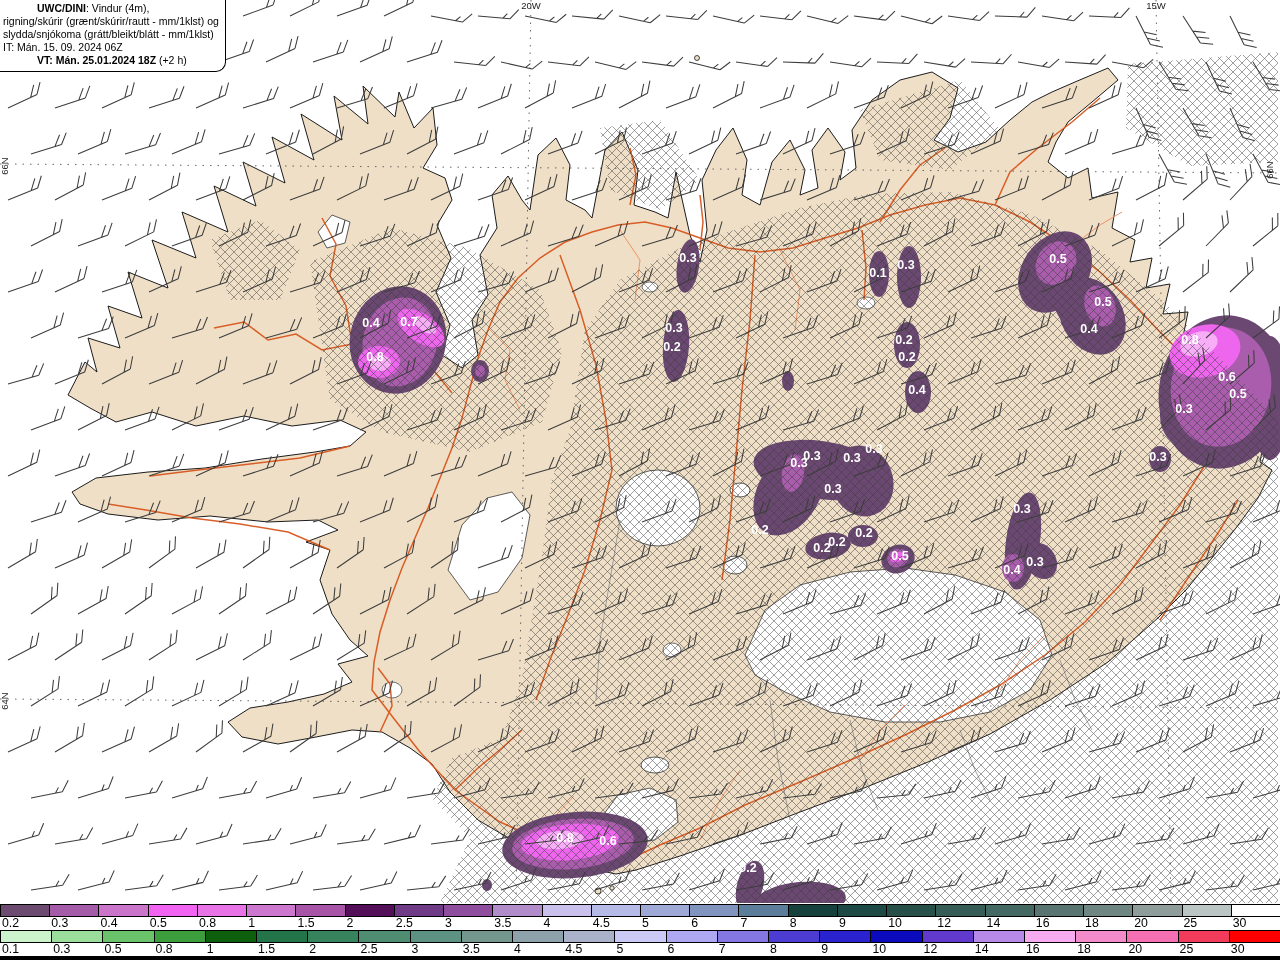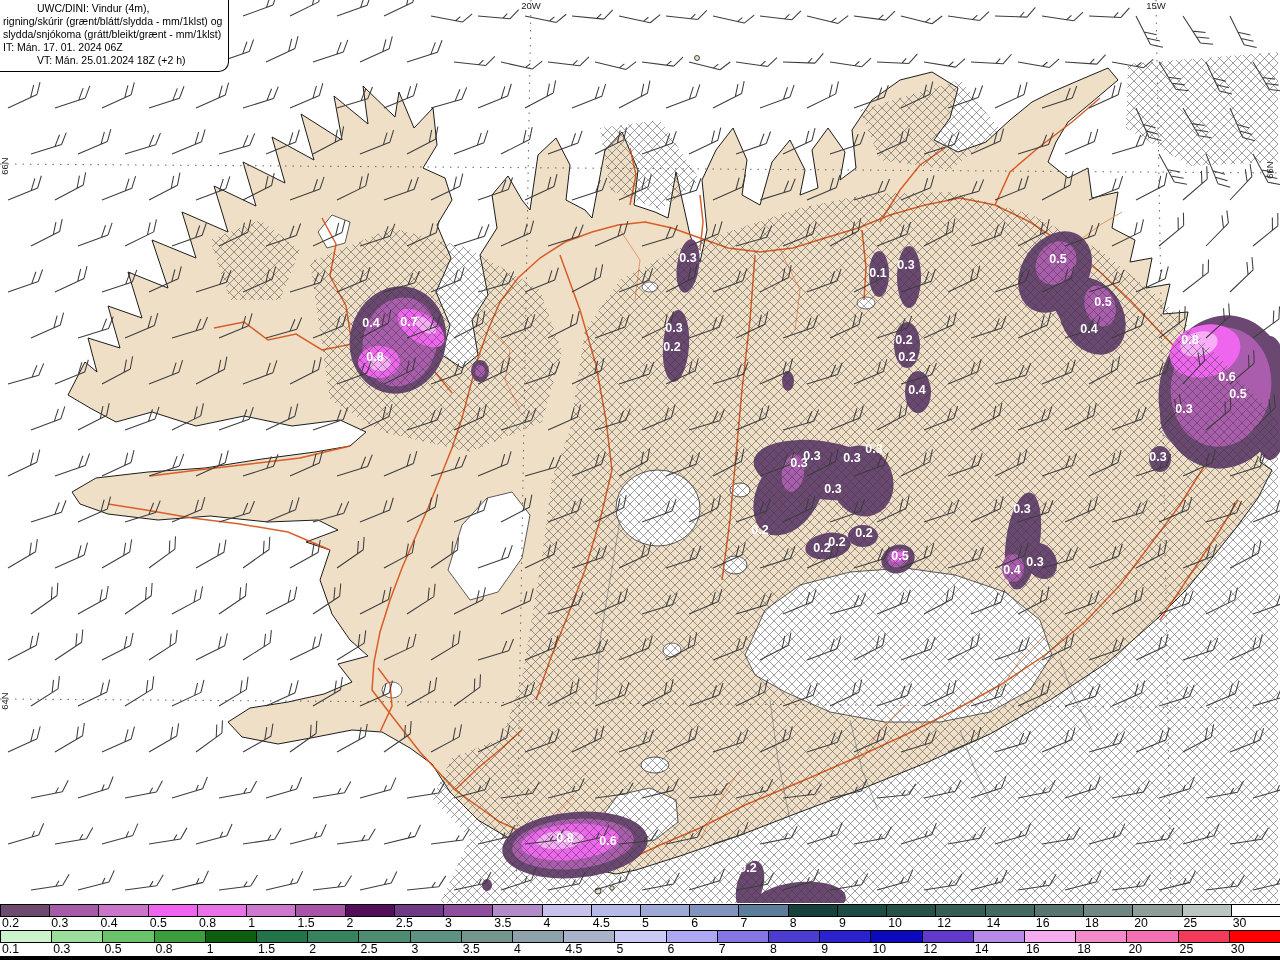--- a/index.html
+++ b/index.html
@@ -4,21 +4,21 @@
 <style>
   html,body{margin:0;padding:0;background:#ffffff;}
   .stage{position:relative;width:1280px;height:960px;overflow:hidden;
          font-family:"Liberation Sans",sans-serif;background:#fff;}
   #map-svg{position:absolute;left:0;top:0;}
   
   .legendbox{position:absolute;left:0;top:0;z-index:6;background:#fff;
     border-right:1.5px solid #000;border-bottom:1.5px solid #000;
     border-bottom-right-radius:10px;padding:2px 6px 4px 3px;width:fit-content;
     font-size:10.5px;line-height:13px;color:#000;white-space:nowrap;}
-  .legendbox b{font-weight:normal;padding-left:34px;}
+  .legendbox b{font-weight:bold;padding-left:34px;}
   
   .colorbars{position:absolute;left:0;top:903px;width:1280px;height:57px;
     background:#fff;z-index:5;overflow:hidden;}
   .bar{position:absolute;left:0;width:1280px;height:13px;
     border-top:1.5px solid #000;border-bottom:1.5px solid #000;box-sizing:border-box;}
   .bar .cell{position:absolute;top:0;bottom:0;border-left:1px solid #000;box-sizing:border-box;}
   .bar-labels{position:absolute;left:0;width:1280px;height:13px;}
   .bar-labels span{position:absolute;top:0;font-size:12.3px;color:#000;line-height:13px;}
   .bottomstrip{position:absolute;left:0;top:53px;width:1280px;height:4px;background:#000;}
   
@@ -784,23 +784,23 @@
         <text x="531" y="9" class="gratlabel">20W</text>
         <text x="1156" y="9" class="gratlabel">15W</text>
         <text x="8" y="166" class="gratlabel" transform="rotate(-90 8 166)">66N</text>
         <text x="8" y="701" class="gratlabel" transform="rotate(-90 8 701)">64N</text>
         <text x="1273" y="170" class="gratlabel" transform="rotate(-90 1273 170)">66N</text>
       </g>
 </svg>
 
 <div class="legendbox">
   <div><b>UWC/DINI</b><span>: Vindur (4m),</span></div>
-  <div>rigning/skúrir (grænt/blátt/slydda - mm/1klst) og</div>
-  <div>slydda/snjókoma (grátt/bleikt/grænt - mm/1klst)</div>
-  <div>IT: Mán. 17. 01. 2024 06Z</div>
+  <div>rigning/skúrir (grænt/skúrir/rautt - mm/1klst) og</div>
+  <div>slydda/snjókoma (grátt/bleikt/blátt - mm/1klst)</div>
+  <div>IT: Mán. 15. 09. 2024 06Z</div>
   <div><b>VT: Mán. 25.01.2024 18Z</b><span> (+2 h)</span></div>
 </div>
 
 <div class="colorbars">
   <div class="bar" id="bar-top" style="top:1px">
         <div class="cell" style="left: 0px; width: 49.23px; background: rgb(109, 74, 112);"></div>
         <div class="cell" style="left: 49.23px; width: 49.23px; background: rgb(165, 92, 168);"></div>
         <div class="cell" style="left: 98.46px; width: 49.23px; background: rgb(202, 116, 202);"></div>
         <div class="cell" style="left: 147.69px; width: 49.23px; background: rgb(241, 99, 241);"></div>
         <div class="cell" style="left: 196.92px; width: 49.23px; background: rgb(231, 115, 231);"></div>

